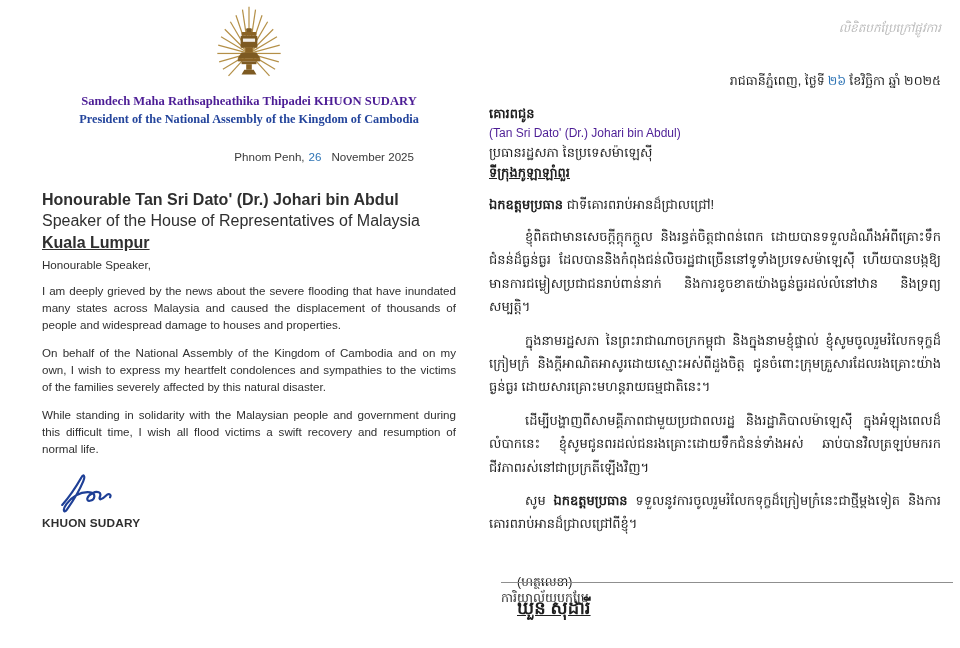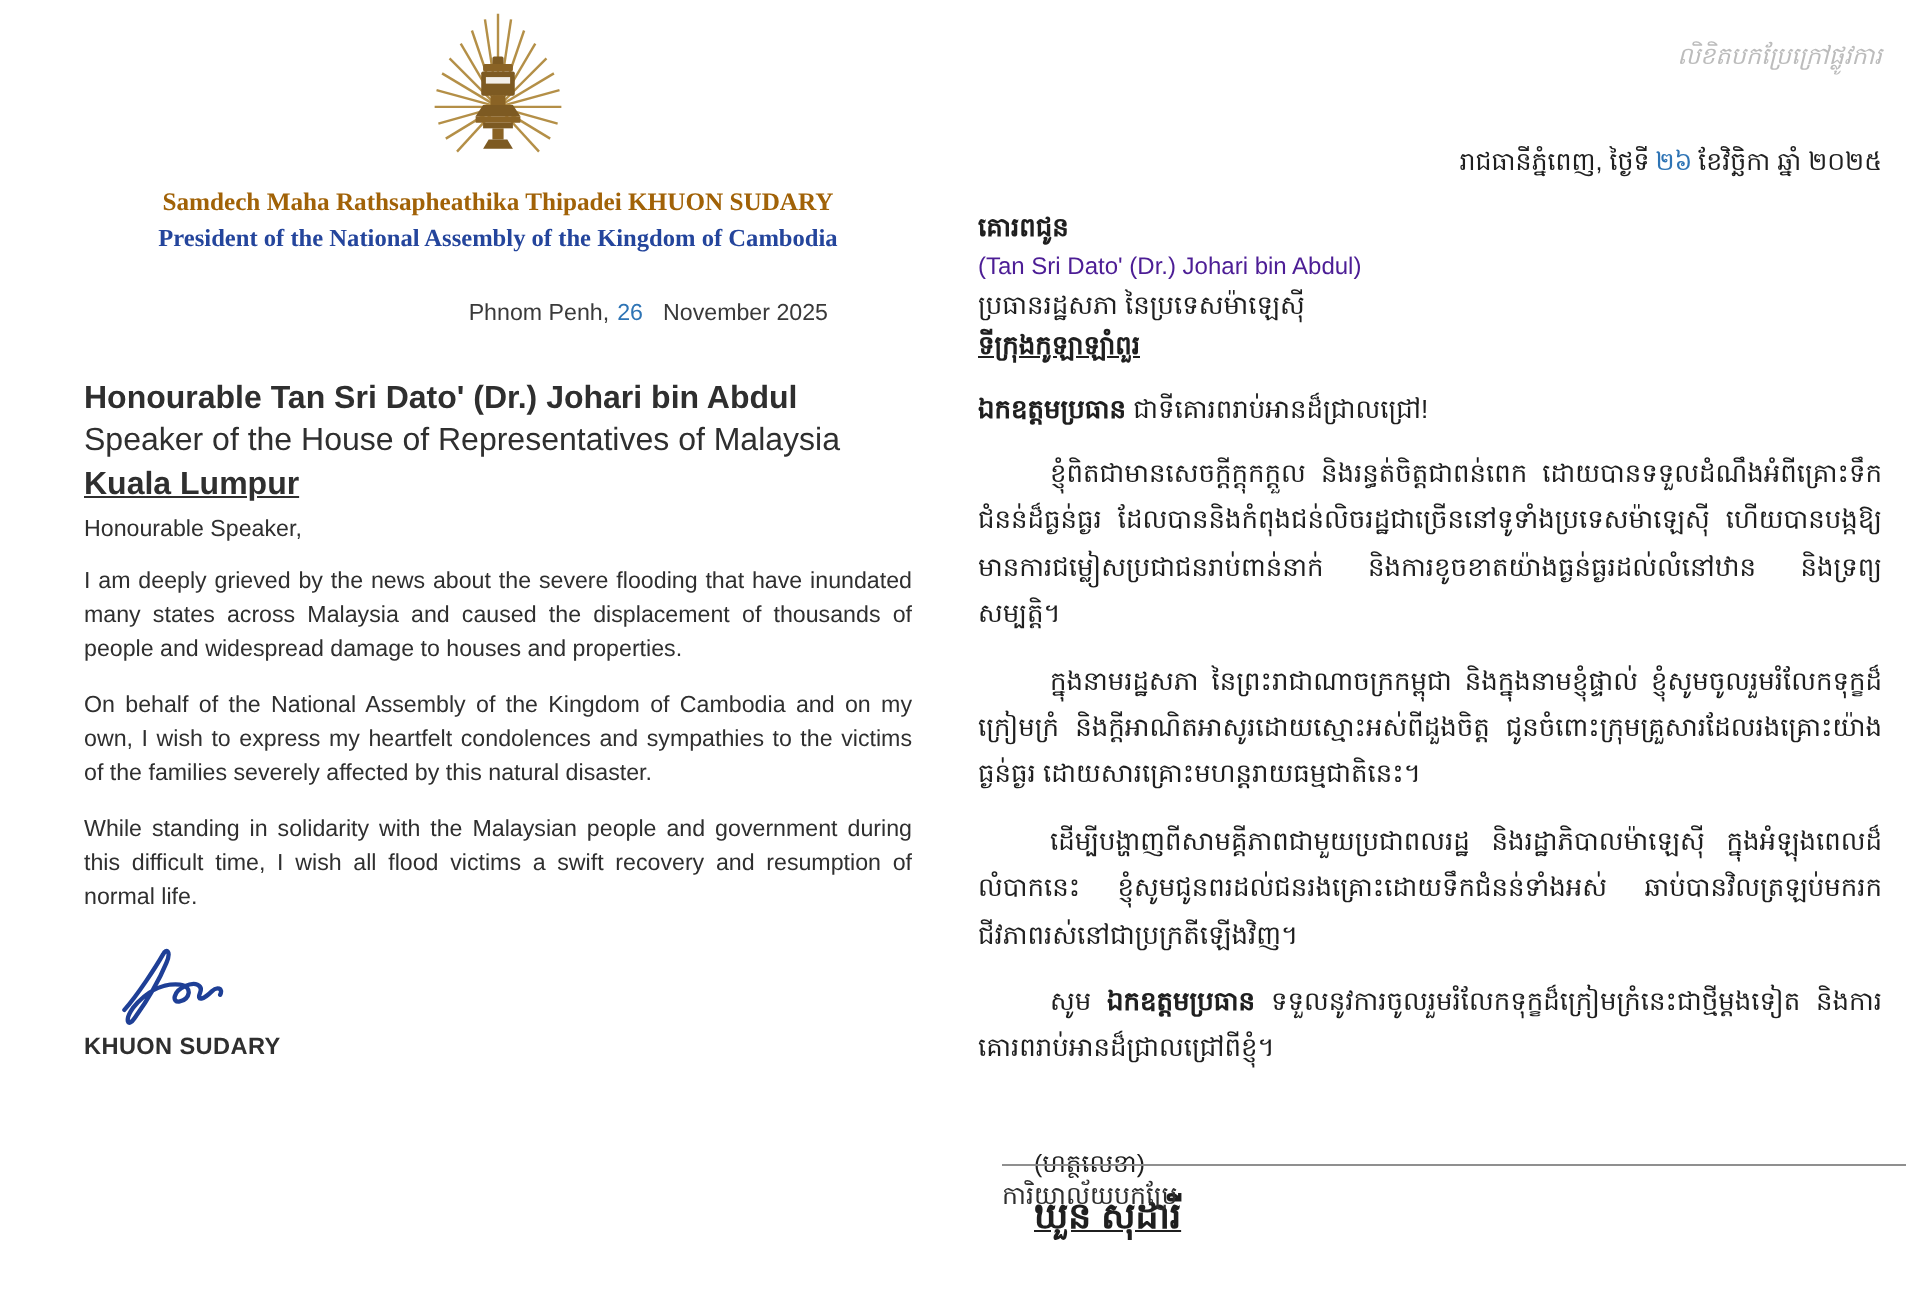--- a/index.html
+++ b/index.html
@@ -11,21 +11,21 @@
     font-family: "Liberation Sans", sans-serif;
     color: #2f2f2f;
     overflow: hidden;
   }
   
   .col-left { position:absolute; left:42px; top:0; width:414px; }
   .emblem { display:block; margin:5px auto 0; }
   .lh-name {
     margin-top:7px; text-align:center;
     font-family:"Liberation Serif", serif;
-    font-weight:bold; font-size:12.6px; color:#a16207;
+    font-weight:bold; font-size:12.6px; color:#4c1d95;
   }
   .lh-title {
     margin-top:3px; text-align:center;
     font-family:"Liberation Serif", serif;
     font-weight:bold; font-size:12.3px; color:#24459c;
   }
   .date-en { margin-top:23px; padding-right:42px; text-align:right; font-size:11.6px; color:#3a3a3a; }
   .date-en .day { color:#2e74b5; margin:0 4px; }
   .date-en .rest { margin-left:6px; }
   .addr-en { margin-top:26px; font-size:16px; line-height:1.33; }

